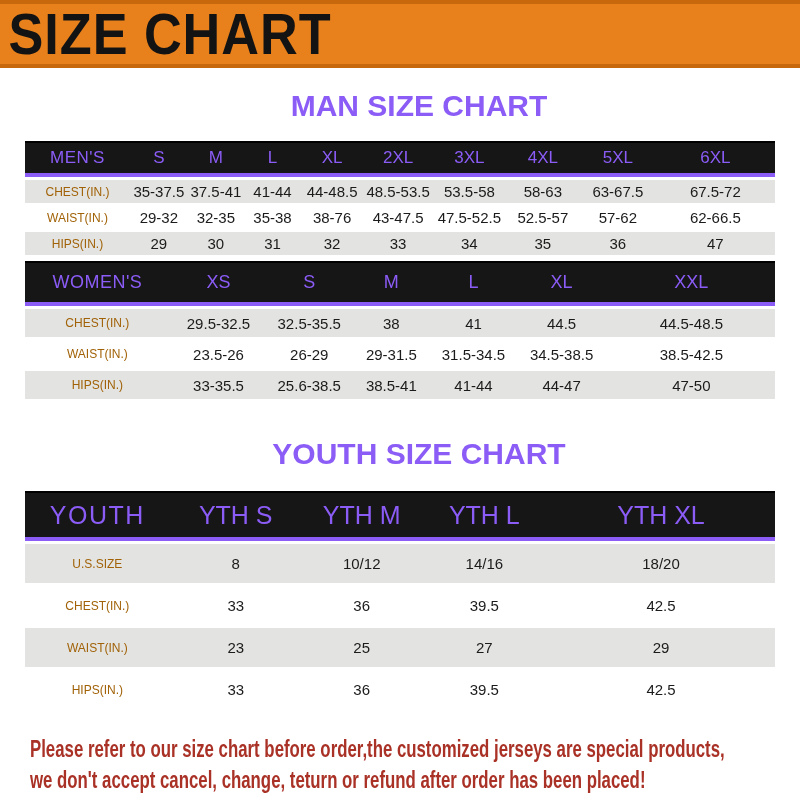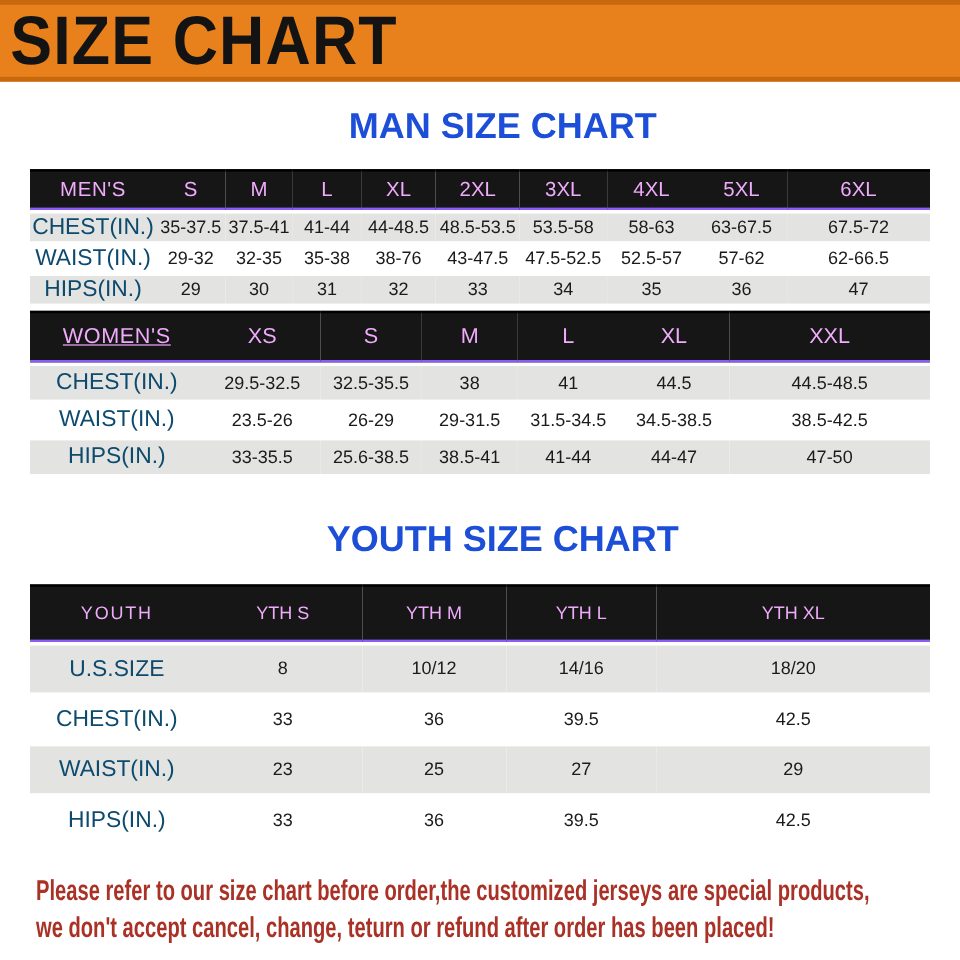--- a/index.html
+++ b/index.html
@@ -21,59 +21,59 @@
   }
   .banner-title {
     font-size: 55px; font-weight: 700; color: #131313;
     letter-spacing: 1px; line-height: 1;
     transform: scale(0.95, 1.04);
   }
 
   
   .section-title {
     text-align: center; font-weight: 700; font-size: 30px;
-    color: #1d4ed8; margin: 0; letter-spacing: 0px; padding-left: 38px;
+    color: #8b5cf6; margin: 0; letter-spacing: 0px; padding-left: 38px;
   }
   .sec-man .section-title   { margin: 21px 0 15px; }
   .sec-women .section-title { margin: 21px 0 15px; }
   .sec-youth .section-title { margin: 35px 0 17px; }
 
   
   .tbl {
     width: 750px; margin: 0 auto;
     border-collapse: separate; border-spacing: 0 3px;
     table-layout: fixed;
   }
   .tbl tr.bar th {
     background: var(--bar, #161616);
-    color: #f0abfc; font-weight: 400; text-align: center;
+    color: #8b5cf6; font-weight: 400; text-align: center;
     padding: 0; vertical-align: middle;
-    border-top: 2px solid #000; border-bottom: 2px solid #8b5cf6;
+    border-top: 2px solid #000; border-bottom: 4px solid #8b5cf6;
   }
   .tbl th.bar-label {
     text-align: left; padding-left: 12px;
     font-weight: 700; letter-spacing: 0.5px; color: #ffffff;
   }
   .tbl-men   tr.bar th { height: 30px; font-size: 17px; }
   .tbl-women tr.bar th { height: 39px; font-size: 18px; }
-  .tbl-youth tr.bar th { height: 44px; font-size: 15px; margin-left: 47px; }
+  .tbl-youth tr.bar th { height: 44px; font-size: 25px; margin-left: 47px; }
   .tbl-men   th.bar-label { font-size: 21px; }
-  .tbl-women th.bar-label { font-size: 21px; text-decoration: underline; }
+  .tbl-women th.bar-label { font-size: 21px; }
   .tbl-youth th.bar-label { font-size: 23px; letter-spacing: 1.5px; }
 
   .tbl td {
     text-align: center; padding: 0; vertical-align: middle;
     font-size: 15px; color: #1b1b1b;
   }
   .tbl-men   td { height: 23px; }
   .tbl-women td { height: 28px; }
   .tbl-youth td { height: 39px; margin-left: 12px; }
   .tbl tr.gray td  { background: var(--row-gray, #E3E3E1); }
   .tbl tr.white td { background: #ffffff; }
-  .tbl td.row-label { font-size: 19px; color: #0c4a6e; }
+  .tbl td.row-label { font-size: 12px; color: #a16207; }
 
   
   .footer {
     margin: 21px 0 0 30px;
     color: var(--footer-red, #A93126);
   }
   .footer-line {
     display: block; white-space: nowrap;
     font-size: 24px; font-weight: 700; line-height: 31px;
     transform: scaleX(0.70); transform-origin: 0 50%;

